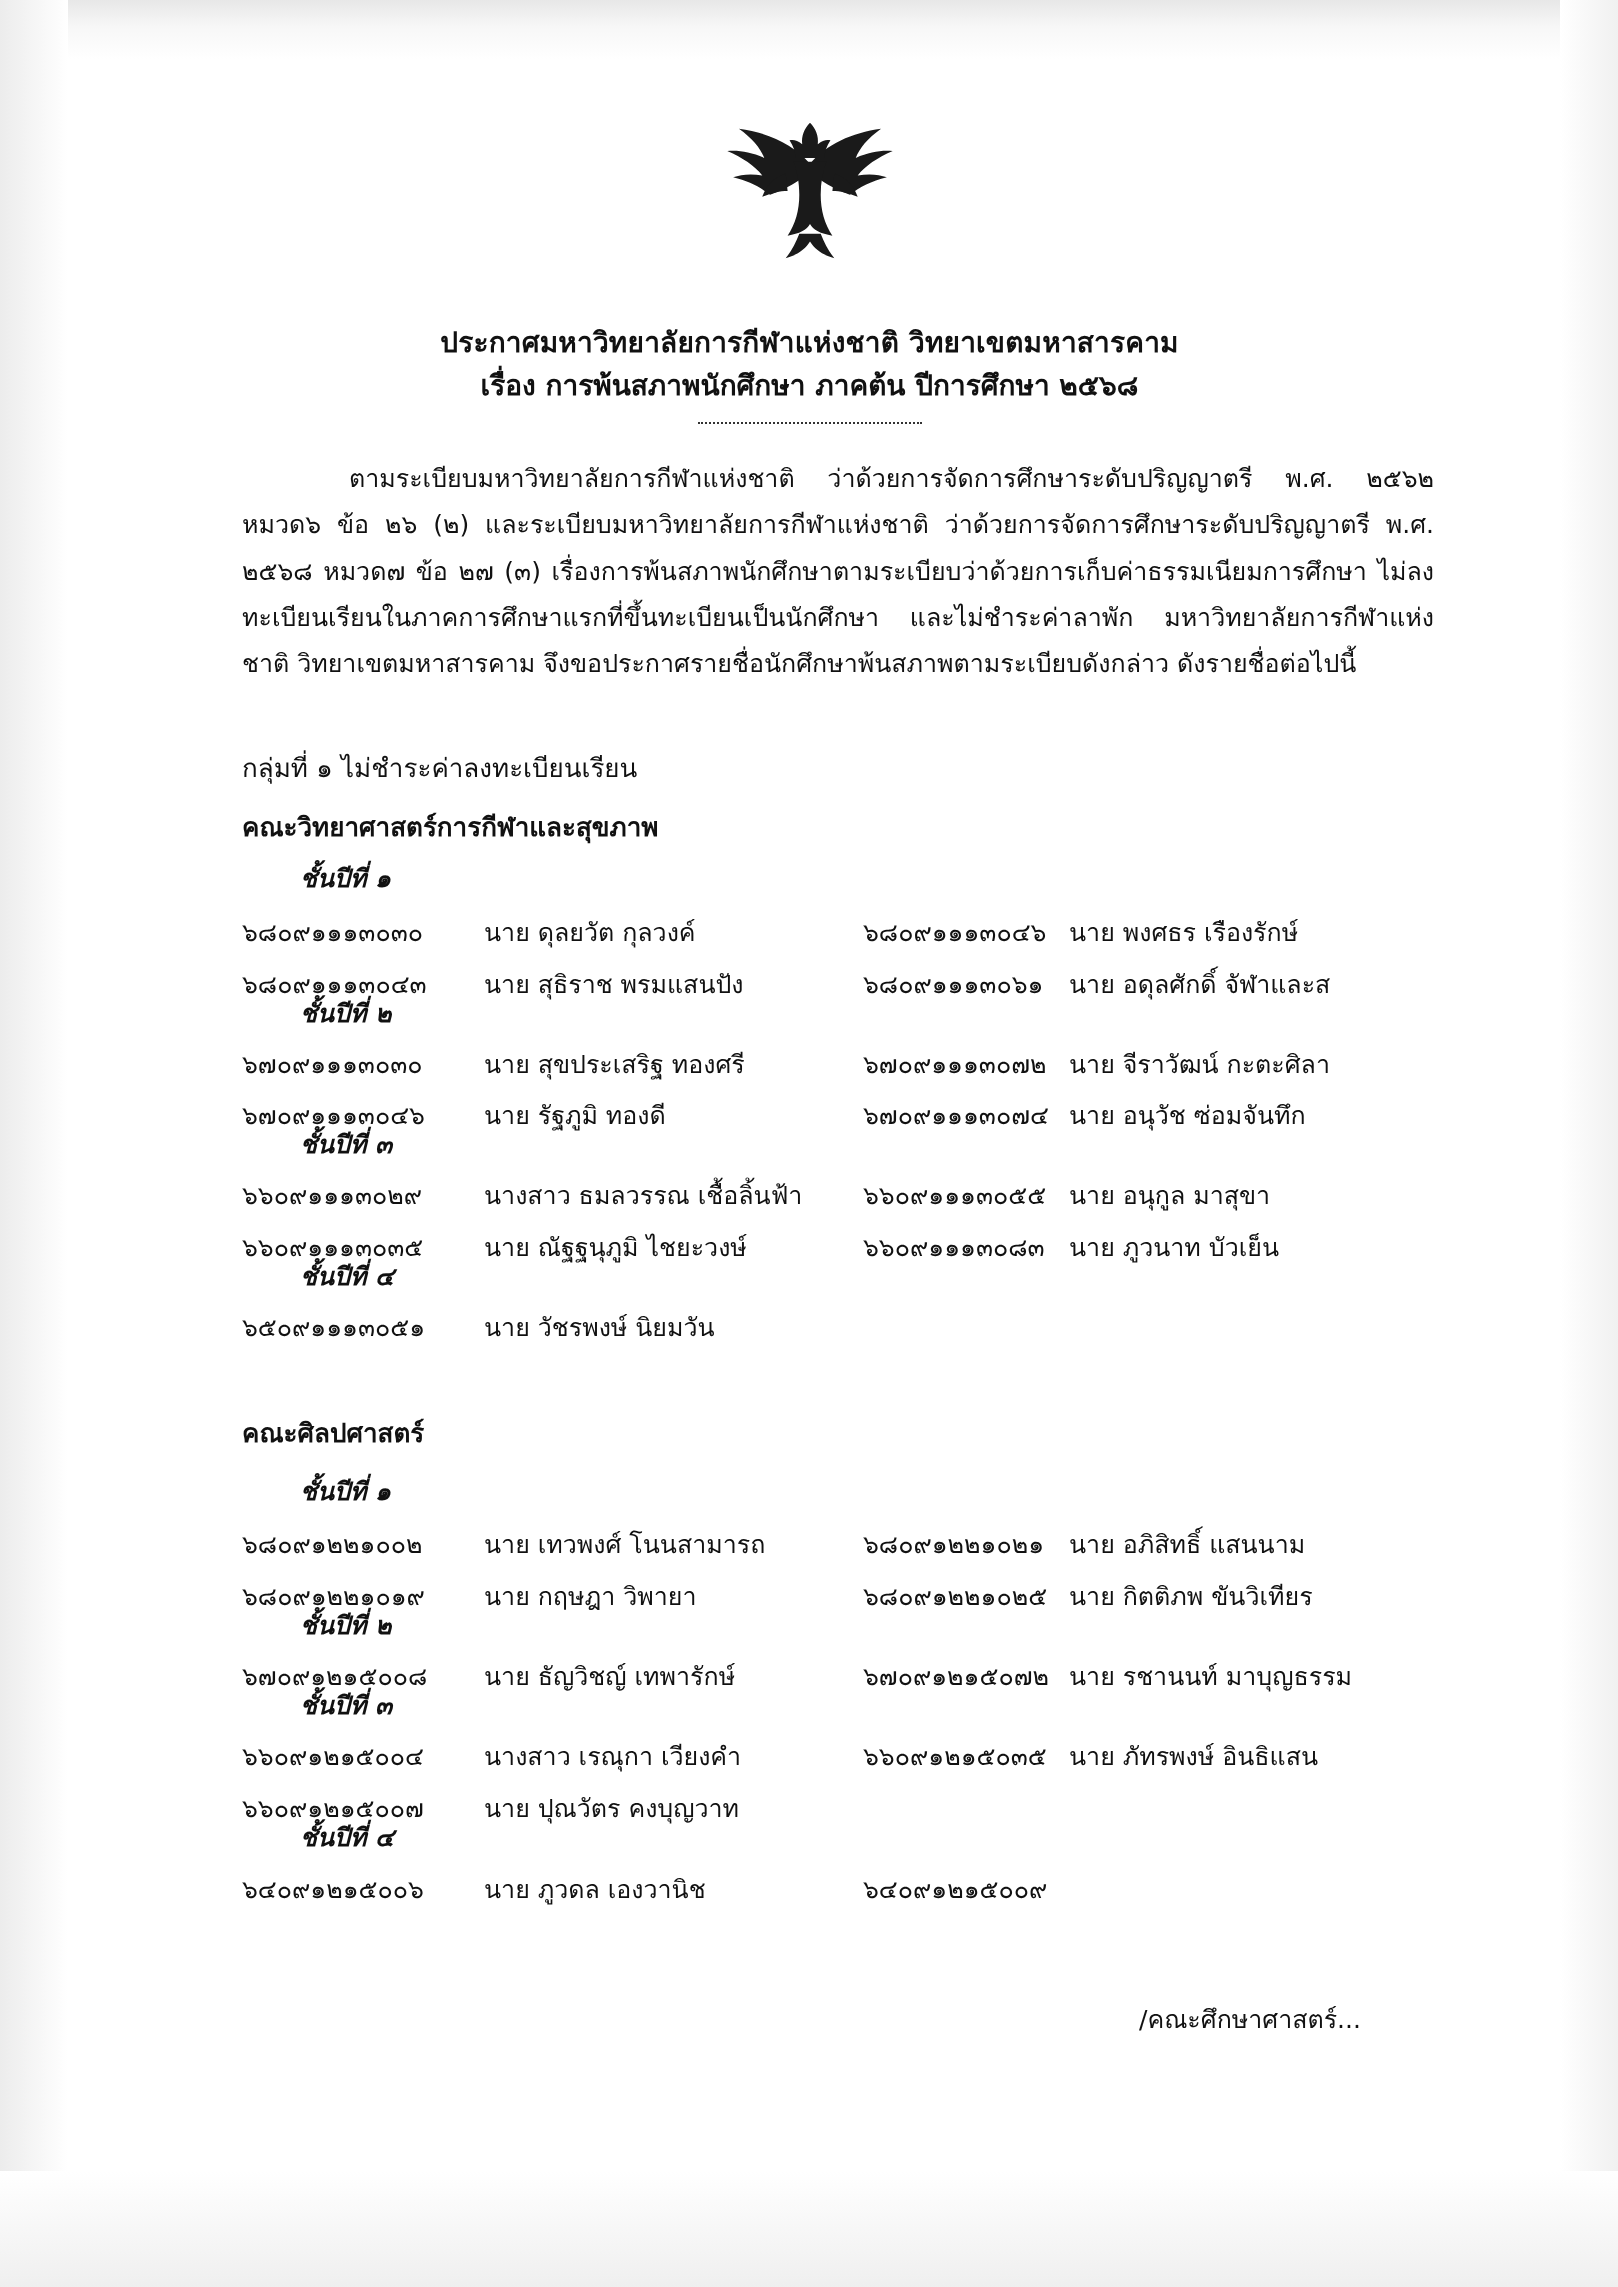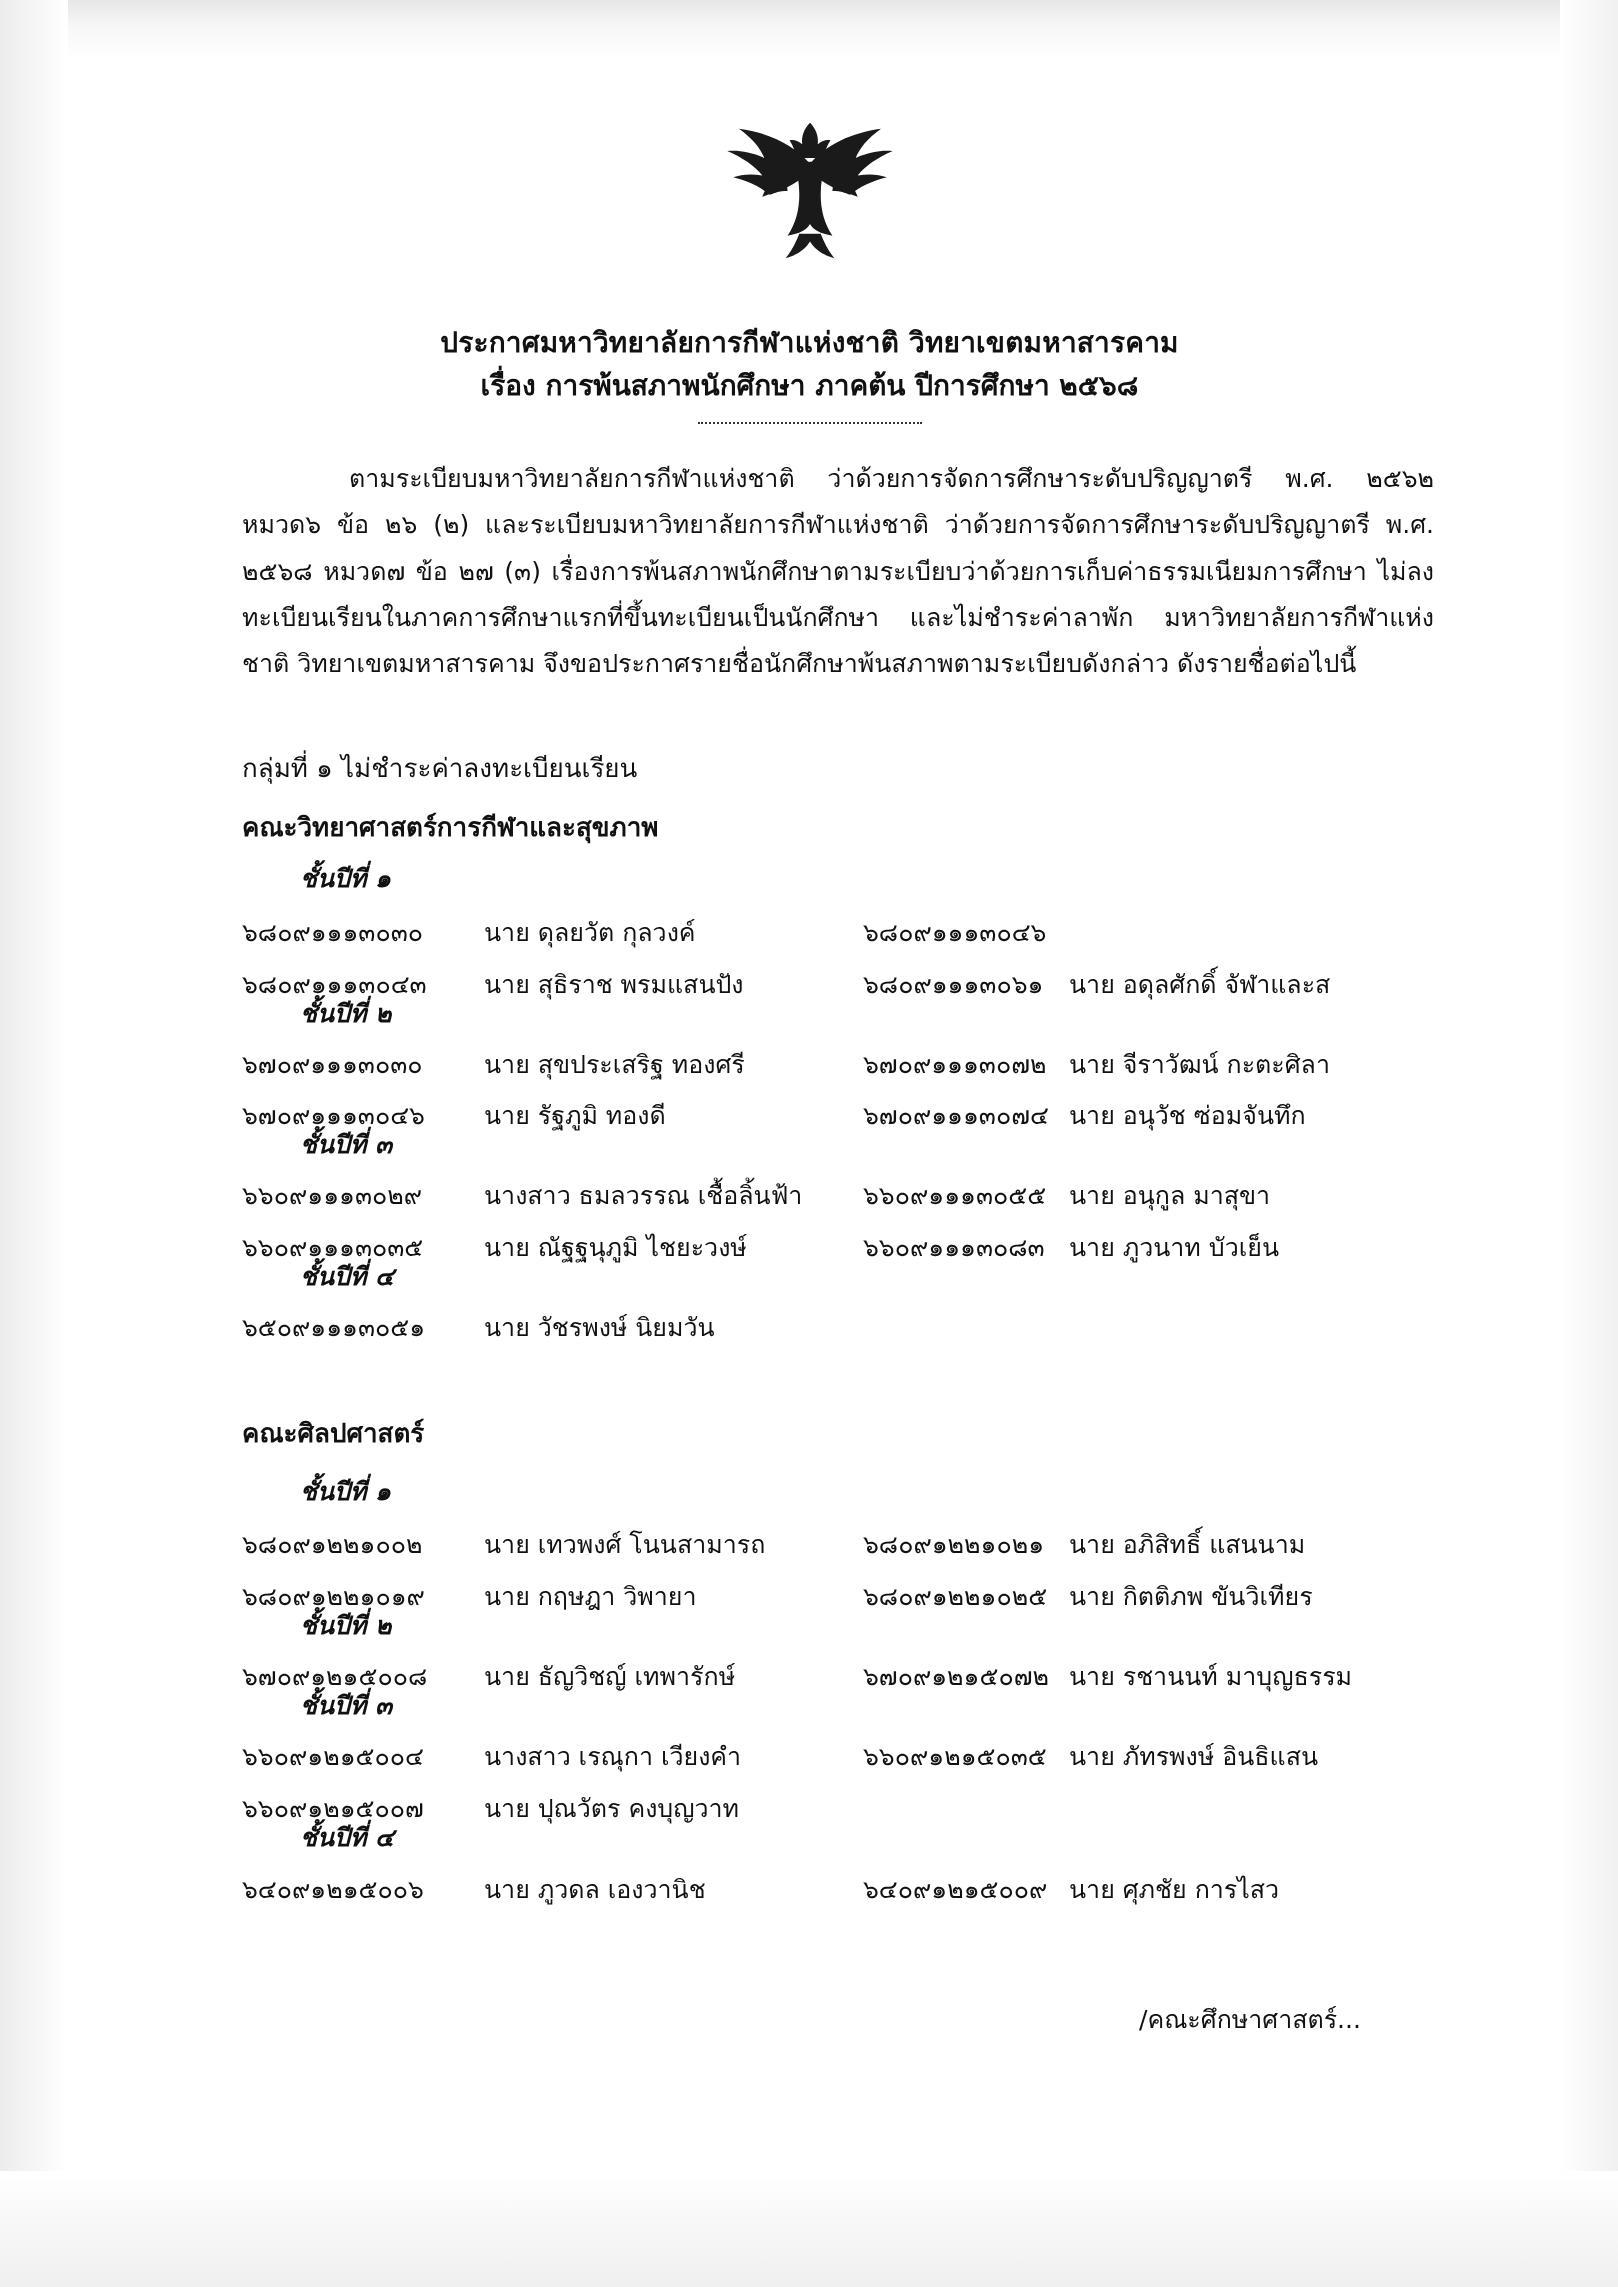--- a/index.html
+++ b/index.html
@@ -194,20 +194,21 @@
 
     <div class="group-heading" style="top:747px">กลุ่มที่ ๑ ไม่ชำระค่าลงทะเบียนเรียน</div>
 
     <div class="faculty-heading" style="top:806px">คณะวิทยาศาสตร์การกีฬาและสุขภาพ</div>
 
     <div class="year-heading" style="top:858px">ชั้นปีที่ ๑</div>
     <div class="row" style="top:912px">
       <span class="cell-id-left">๖๘๐๙๑๑๑๓๐๓๐</span>
       <span class="cell-name-left">นาย ดุลยวัต กุลวงค์</span>
       <span class="cell-id-right">๖๘๐๙๑๑๑๓๐๔๖</span>
+      <span class="cell-name-right">นาย พงศธร เรืองรักษ์</span>
     </div>
     <div class="row" style="top:964px">
       <span class="cell-id-left">๖๘๐๙๑๑๑๓๐๔๓</span>
       <span class="cell-name-left">นาย สุธิราช พรมแสนปัง</span>
       <span class="cell-id-right">๖๘๐๙๑๑๑๓๐๖๑</span>
       <span class="cell-name-right">นาย อดุลศักดิ์ จัฬาและส</span>
     </div>
 
     <div class="year-heading" style="top:993px">ชั้นปีที่ ๒</div>
     <div class="row" style="top:1044px">
@@ -277,20 +278,19 @@
     <div class="row" style="top:1788px">
       <span class="cell-id-left">๖๖๐๙๑๒๑๕๐๐๗</span>
       <span class="cell-name-left">นาย ปุณวัตร คงบุญวาท</span>
     </div>
 
     <div class="year-heading" style="top:1817px">ชั้นปีที่ ๔</div>
     <div class="row" style="top:1869px">
       <span class="cell-id-left">๖๔๐๙๑๒๑๕๐๐๖</span>
       <span class="cell-name-left">นาย ภูวดล เองวานิช</span>
       <span class="cell-id-right">๖๔๐๙๑๒๑๕๐๐๙</span>
-      <span class="cell-name-right">นาย ศุภชัย การไสว</span>
     </div>
 
     <div class="footer-note">/คณะศึกษาศาสตร์...</div>
 
   </div>
 </div>
 
 
 </body></html>

